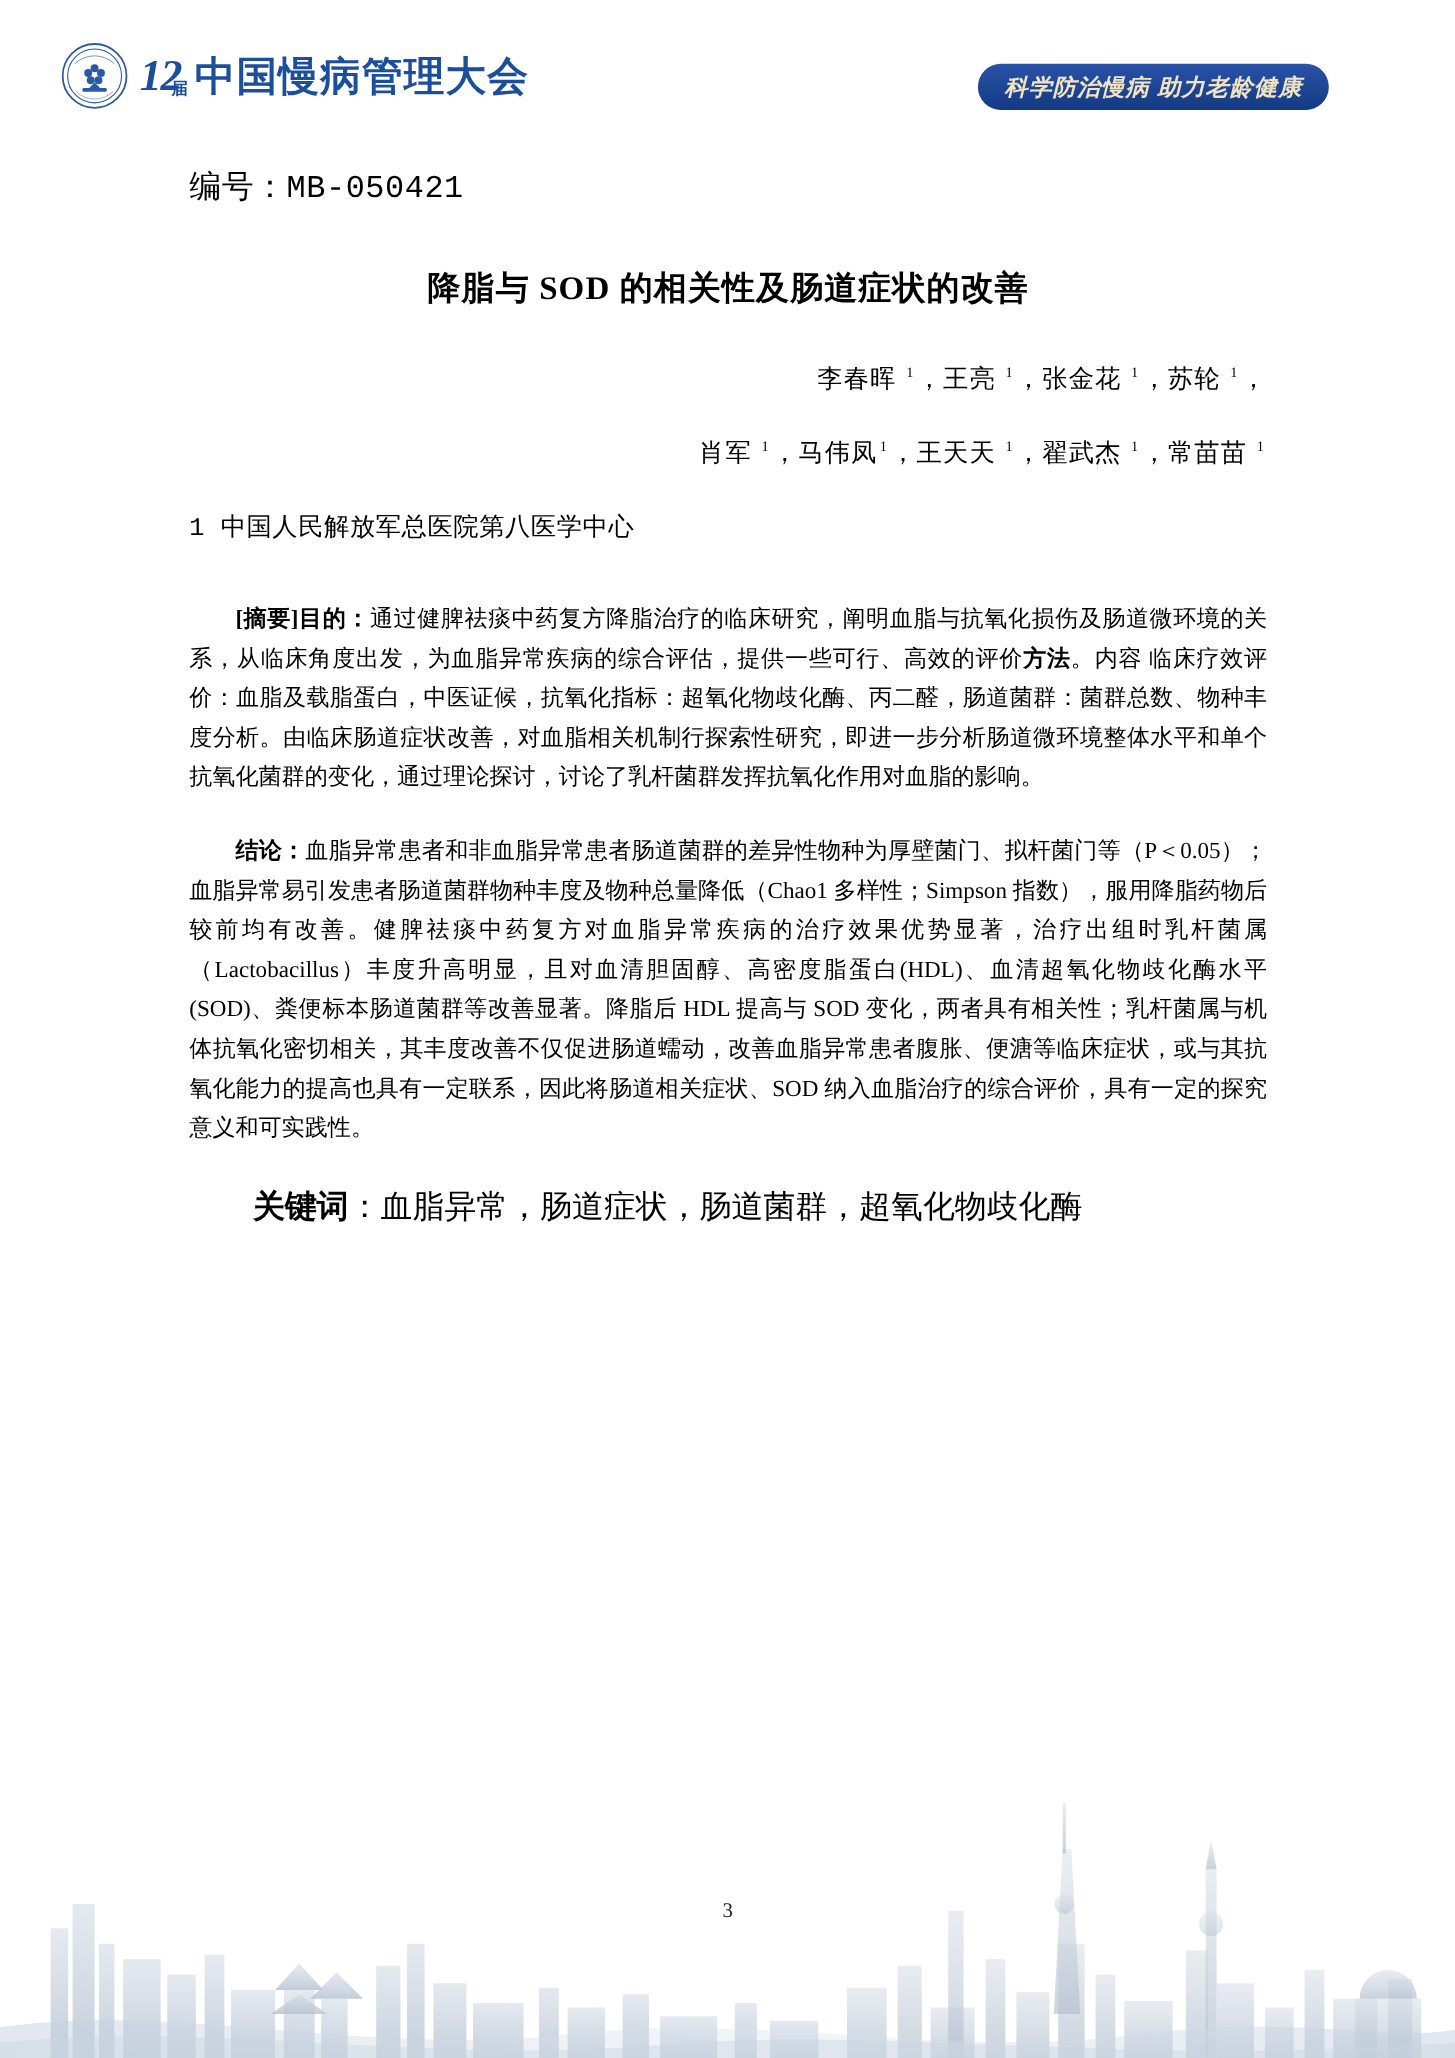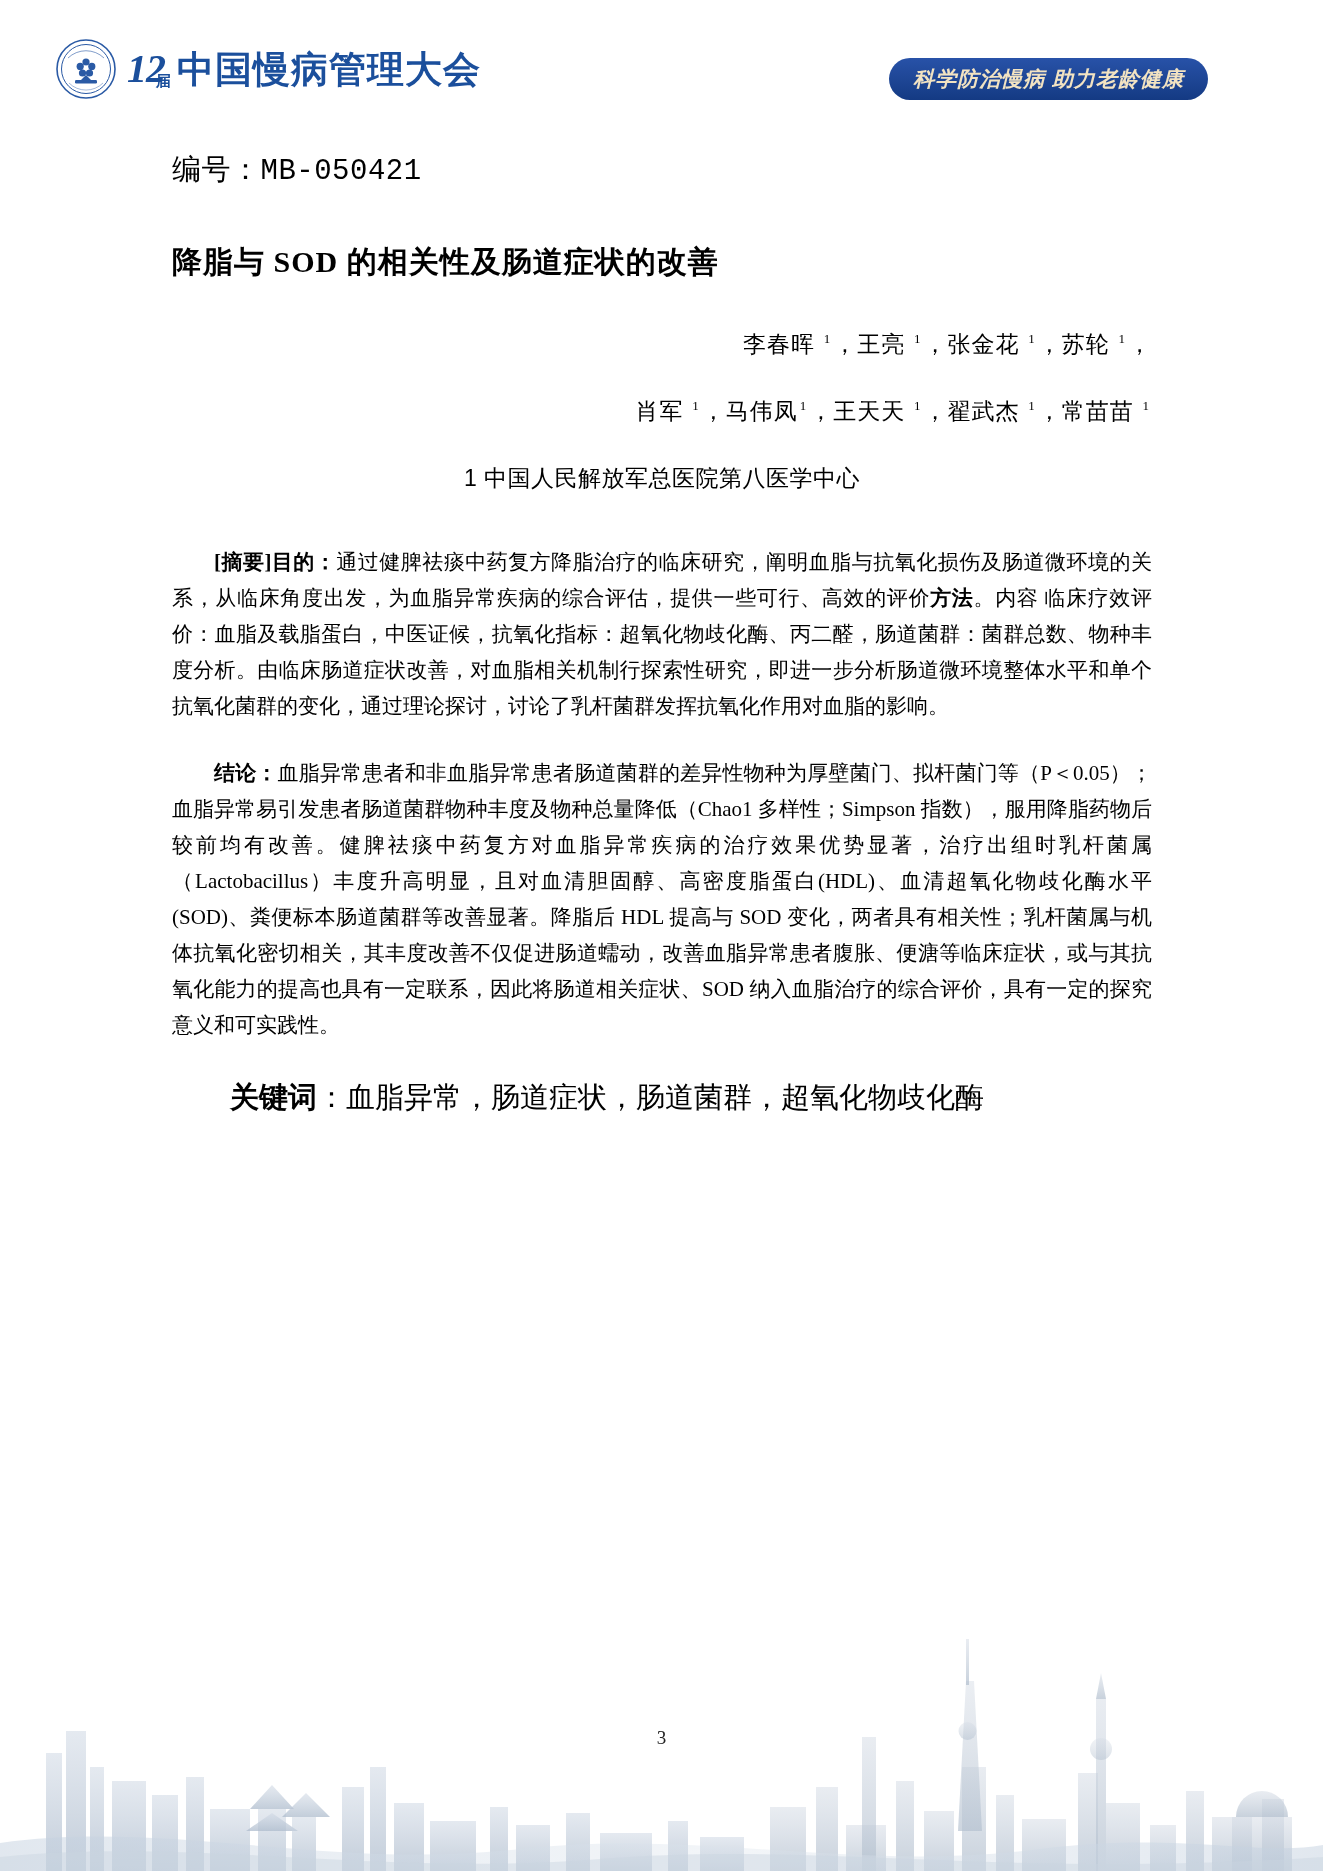--- a/index.html
+++ b/index.html
@@ -102,39 +102,39 @@
   .doc-number {
     font-family: Liberation Mono, monospace;
     font-size: 29px;
     letter-spacing: 0.5px;
     margin: 0 0 52px 0;
   }
   .doc-title {
     font-family: "Liberation Serif", serif;
     font-size: 30px;
     font-weight: bold;
-    text-align: left;
+    text-align: center;
     margin: 0 0 46px 0;
     letter-spacing: 1px;
   }
   .author-line {
     text-align: right;
     font-family: "Liberation Serif", serif;
     font-size: 23px;
     margin: 0 0 36px 0;
     letter-spacing: 1px;
   }
   .author-line sup {
     font-size: 13px;
     vertical-align: super;
     padding: 0 2px;
   }
   .affiliation {
-    text-align: center;
-    font-family: Liberation Sans, sans-serif;
+    text-align: left;
+    font-family: Liberation Mono, monospace;
     font-size: 23px;
     margin: 0 0 50px 0;
     letter-spacing: 0.5px;
   }
   .abs-para {
     font-family: Liberation Serif, serif;
     font-size: 21px;
     line-height: 1.72;
     text-align: justify;
     text-justify: inter-ideograph;

